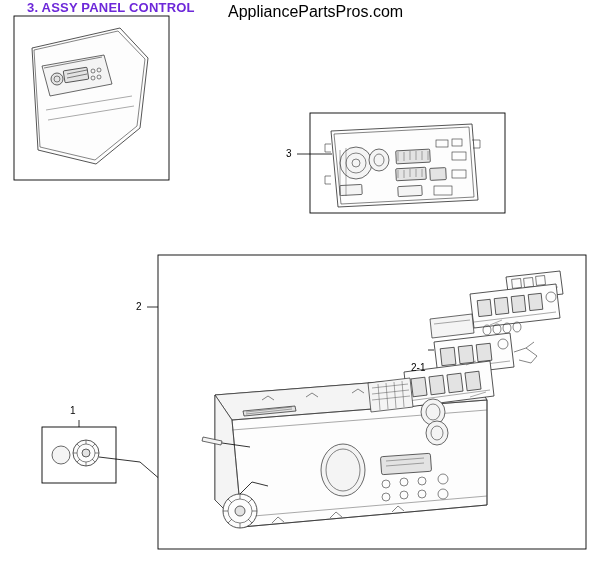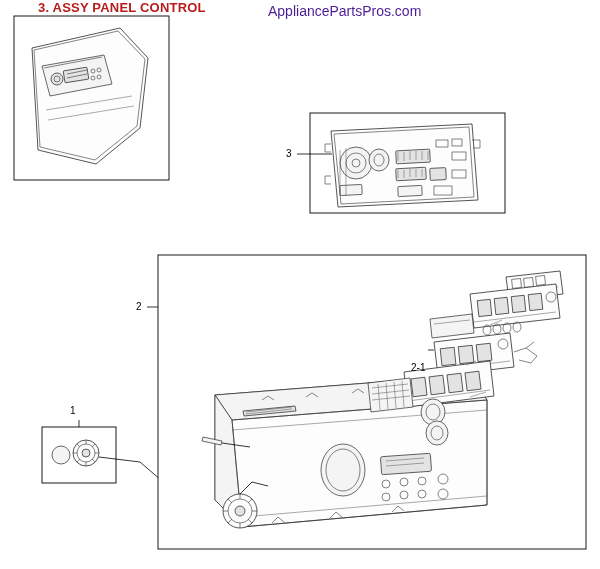--- a/index.html
+++ b/index.html
@@ -12,36 +12,35 @@
   }
   #page {
     position: relative;
     width: 600px;
     height: 569px;
     overflow: hidden;
     background: #ffffff;
   }
   #title {
     position: absolute;
-    left: 38px;
+    left: 27px;
     top: 0px;
     font-size: 13px;
     font-weight: bold;
-    color: #b91c1c;
+    color: #6d28d9;
     letter-spacing: 0.2px;
     white-space: nowrap;
   }
   #watermark {
     position: absolute;
     left: 228px;
     top: 3px;
-    font-size: 14px;
-    color: #4c1d95;
+    font-size: 16px;
+    color: #000000;
     white-space: nowrap;
-    margin-left: 40px;
   }
   .callout {
     position: absolute;
     font-size: 10px;
     color: #000000;
     white-space: nowrap;
   }
   svg.layer {
     position: absolute;
     left: 0;

